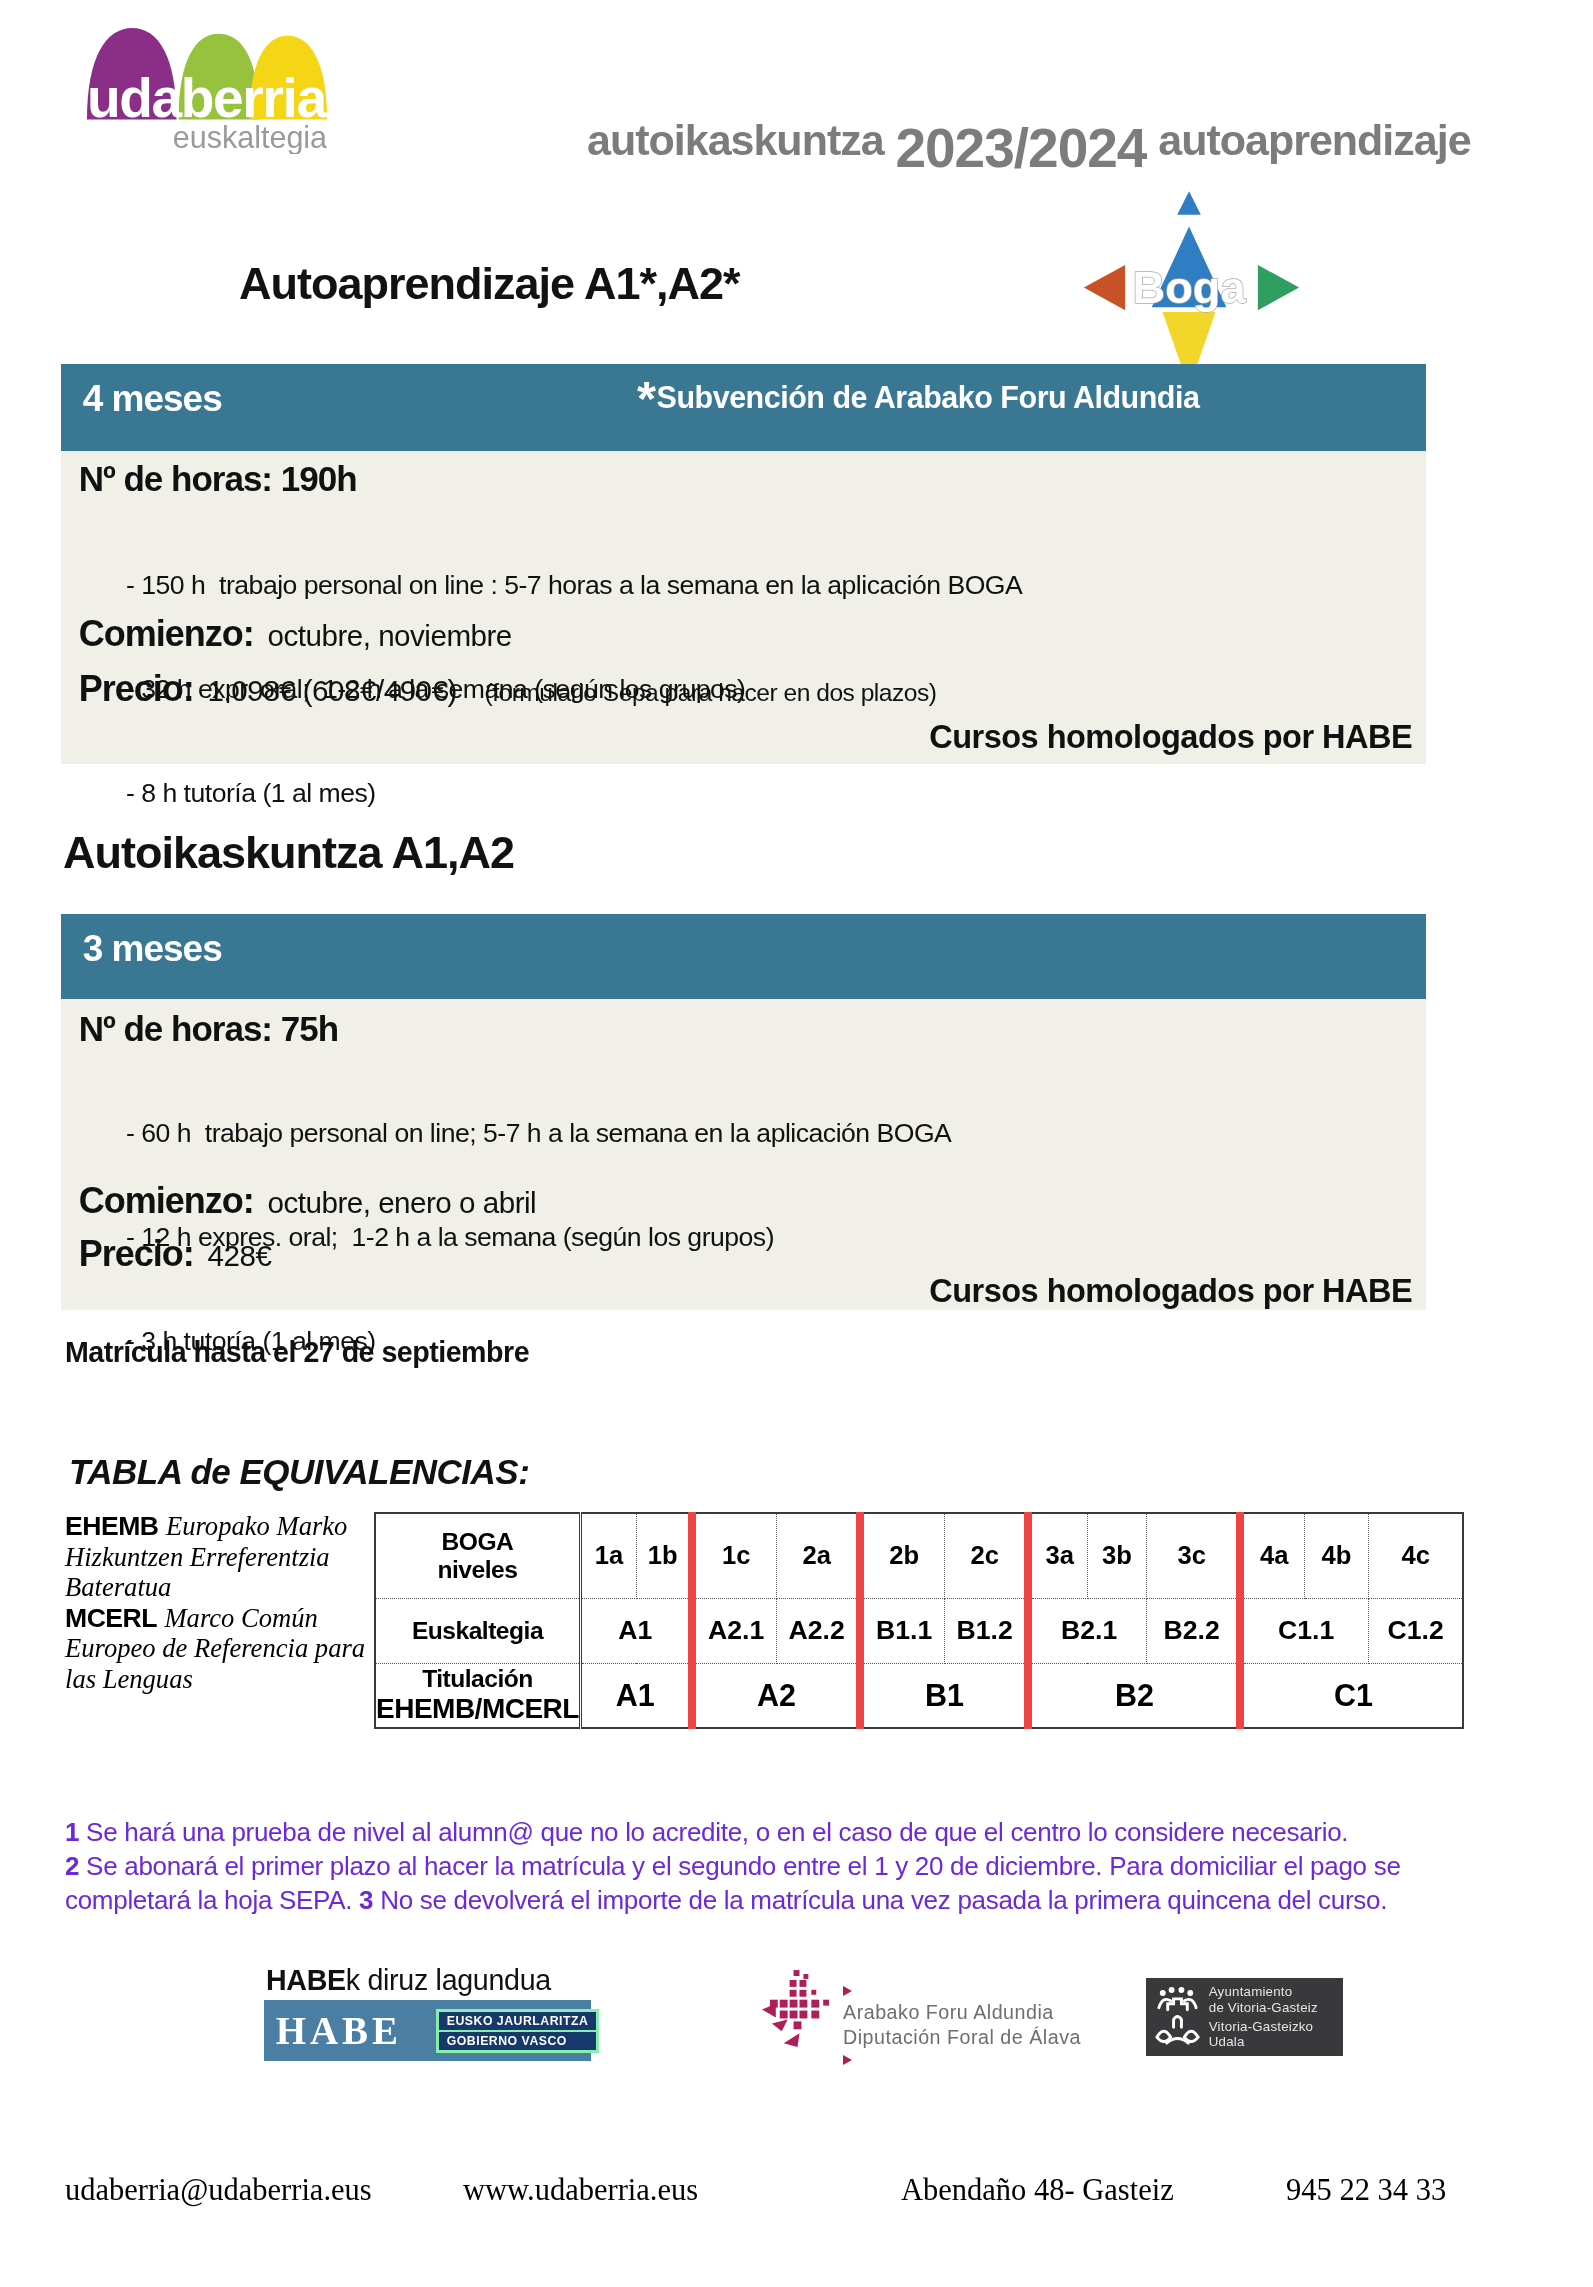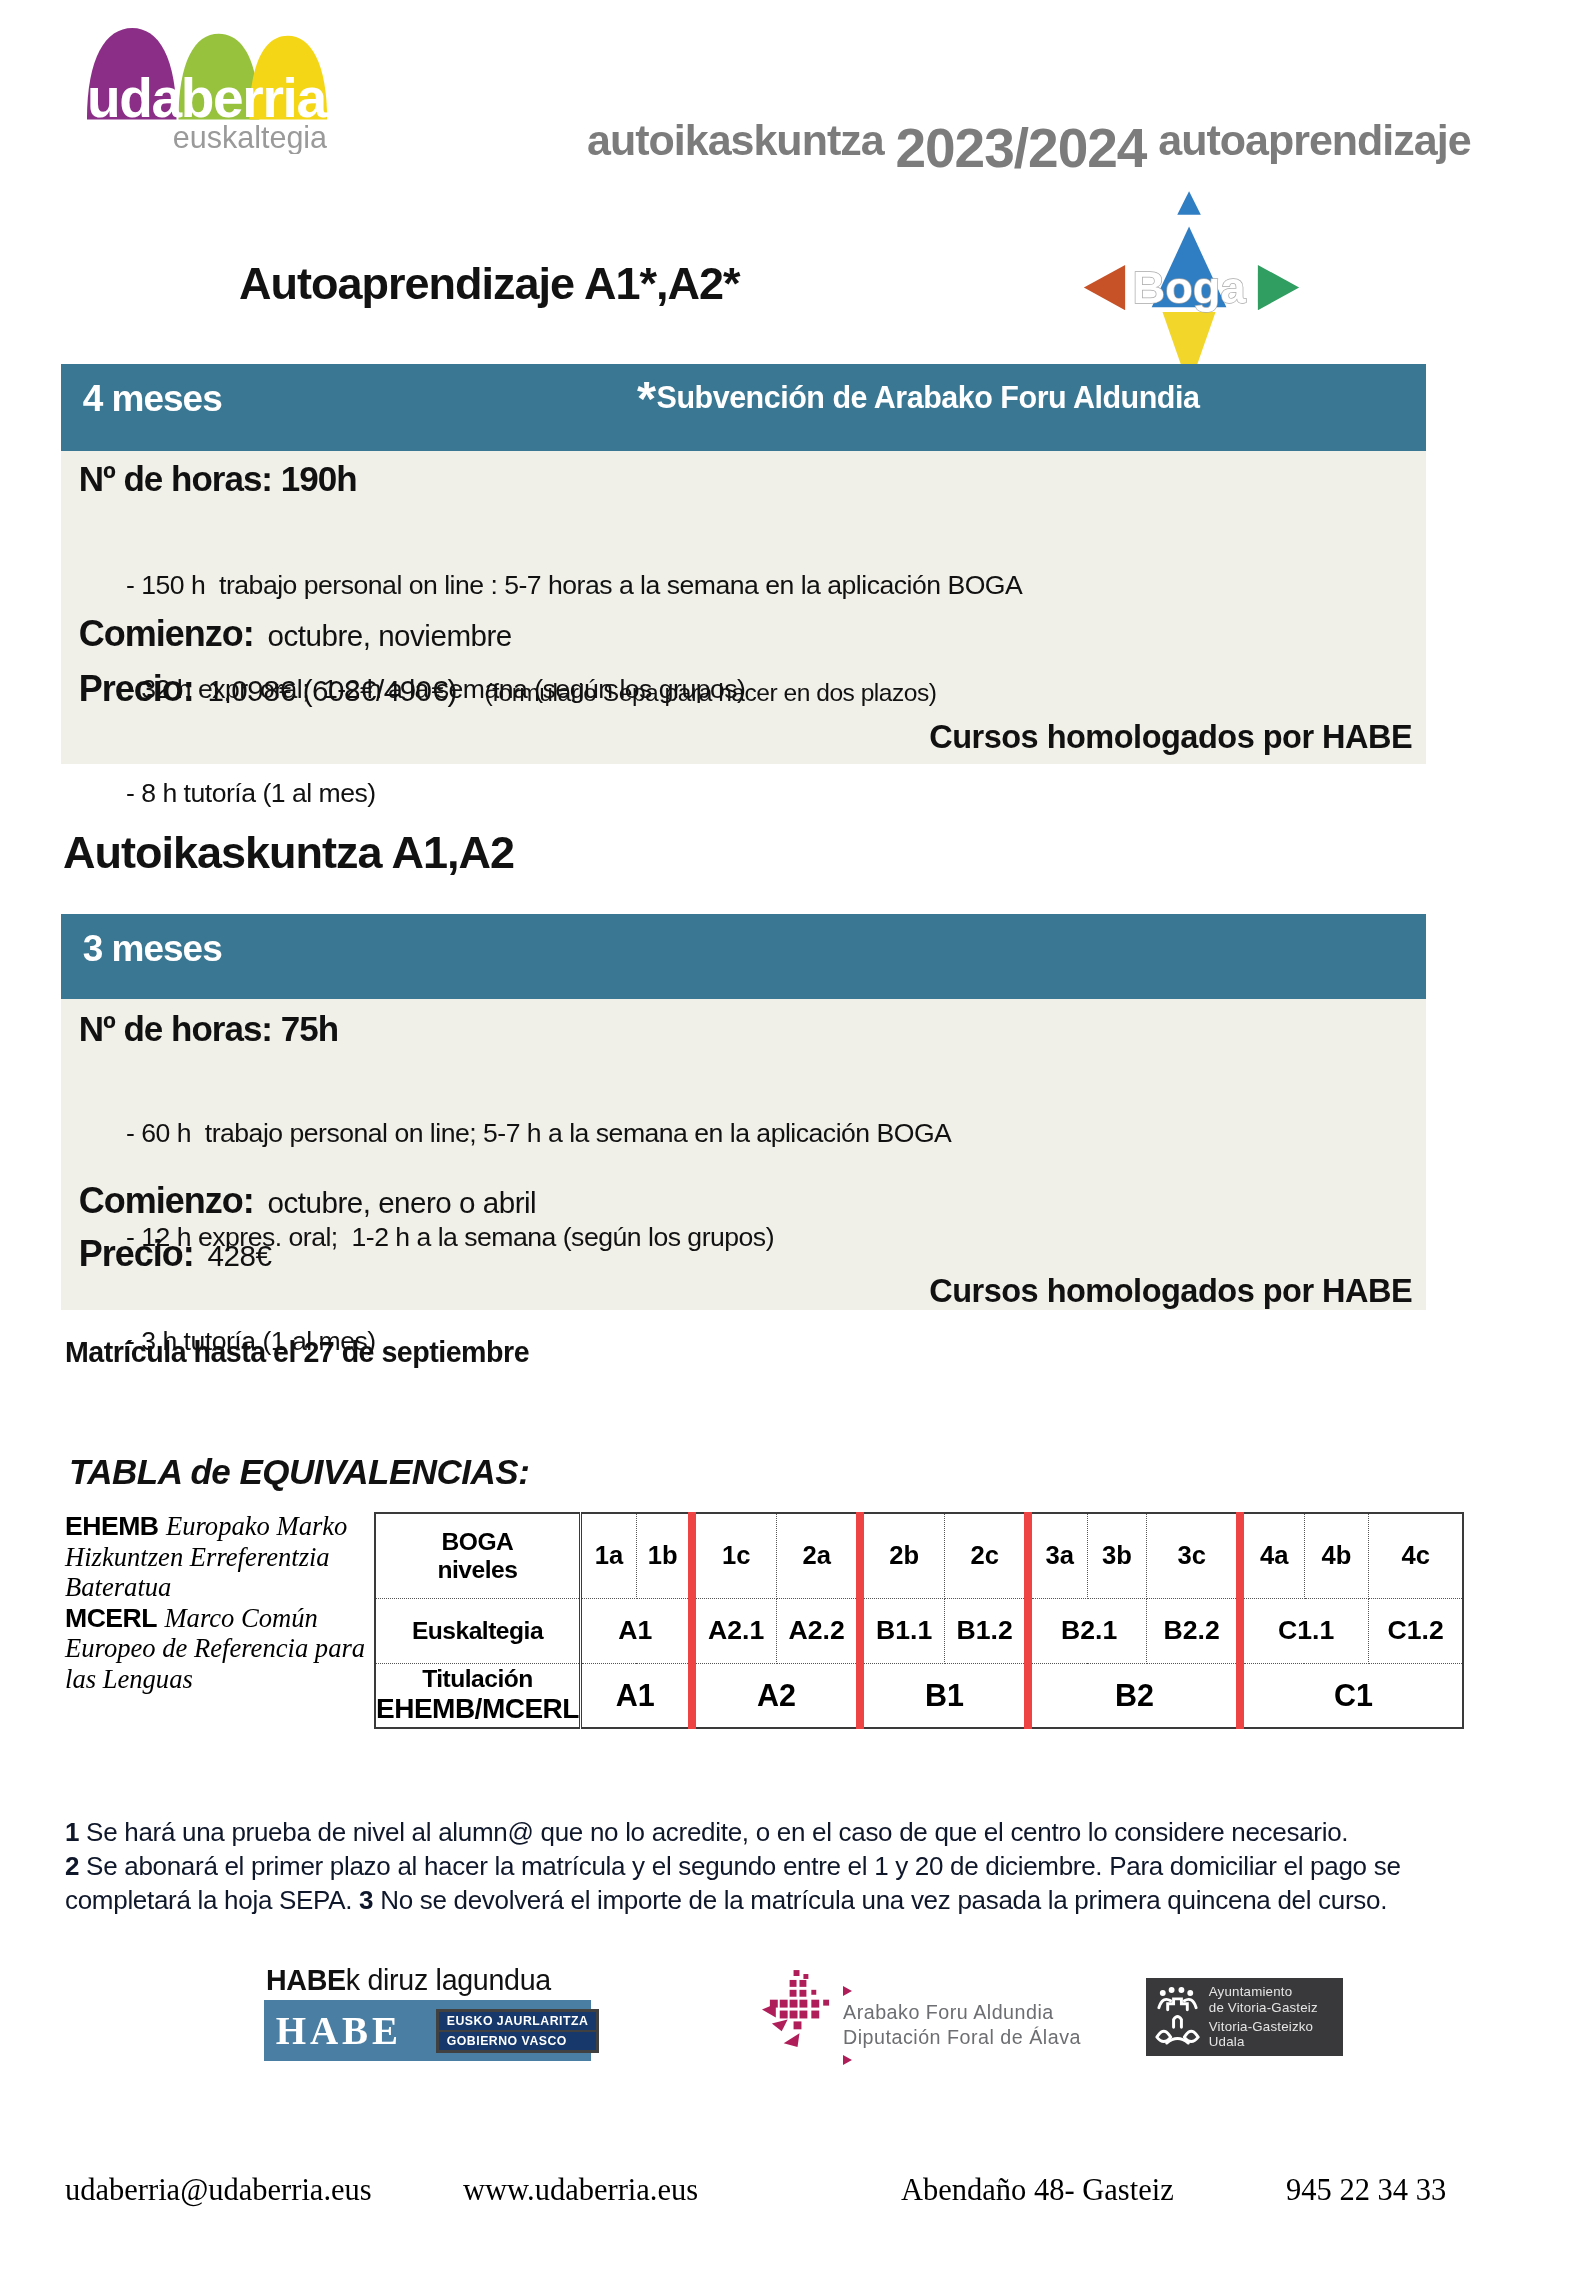--- a/index.html
+++ b/index.html
@@ -44,30 +44,30 @@
   table.eq td,table.eq th{padding:0;text-align:center;vertical-align:middle;font-weight:bold;color:#000;}
   .rh{font-size:24.6px;letter-spacing:-0.5px;border-right:3px double #3a3a3a !important;border-left:1px solid #3a3a3a;}
   .rh .sub2{font-size:28px;}
   tr.r1 td{font-size:25.6px;}
   tr.r2 td{font-size:26.6px;}
   tr.r3 td{font-size:30.5px;}
   .bdot{border-right:1px dotted #555;}
   .bsol{border-right:8px solid #ef4444;}
   .hdot{border-bottom:1px dotted #555;}
 
-  .notes{width:1428px;font-size:26px;line-height:34px;letter-spacing:-0.3px;color:#0f172a;}
+  .notes{width:1428px;font-size:26px;line-height:34px;letter-spacing:-0.3px;color:#6d28d9;}
   .notes b{font-weight:bold;}
 
   .habek{font-size:28.6px;letter-spacing:-0.3px;}
   .habek b{font-weight:bold;}
 
   
   .habelogo{width:327px;height:61px;background:#4b7ea3;display:flex;align-items:center;}
   .habelogo .htxt{font-family:"Liberation Serif",serif;font-weight:bold;font-size:39px;color:#fff;letter-spacing:3.9px;margin-left:11.8px;}
-  .govbox{background:#404040;padding:3px;margin-left:24px;}
+  .govbox{background:#86efac;padding:3px;margin-left:24px;}
   .govbox div{background:#16386b;color:#fff;font-size:12.3px;font-weight:bold;letter-spacing:0.5px;padding:2px 7.9px;white-space:nowrap;}
   .govbox div + div{margin-top:2px;}
 
   
   .araba-text{color:#6d6e71;font-size:19.7px;line-height:25.6px;letter-spacing:0.5px;white-space:nowrap;}
   .araba-arrow{width:0;height:0;border-top:5.9px solid transparent;border-bottom:5.9px solid transparent;border-left:9.9px solid #b01e5a;}
 
   
   .vitoria{width:197px;height:78px;background:#39393b;display:flex;align-items:center;}
   .vitoria .vtxt{color:#e5e5e5;font-size:13.3px;line-height:15.8px;margin-left:5.9px;letter-spacing:0.2px;}

